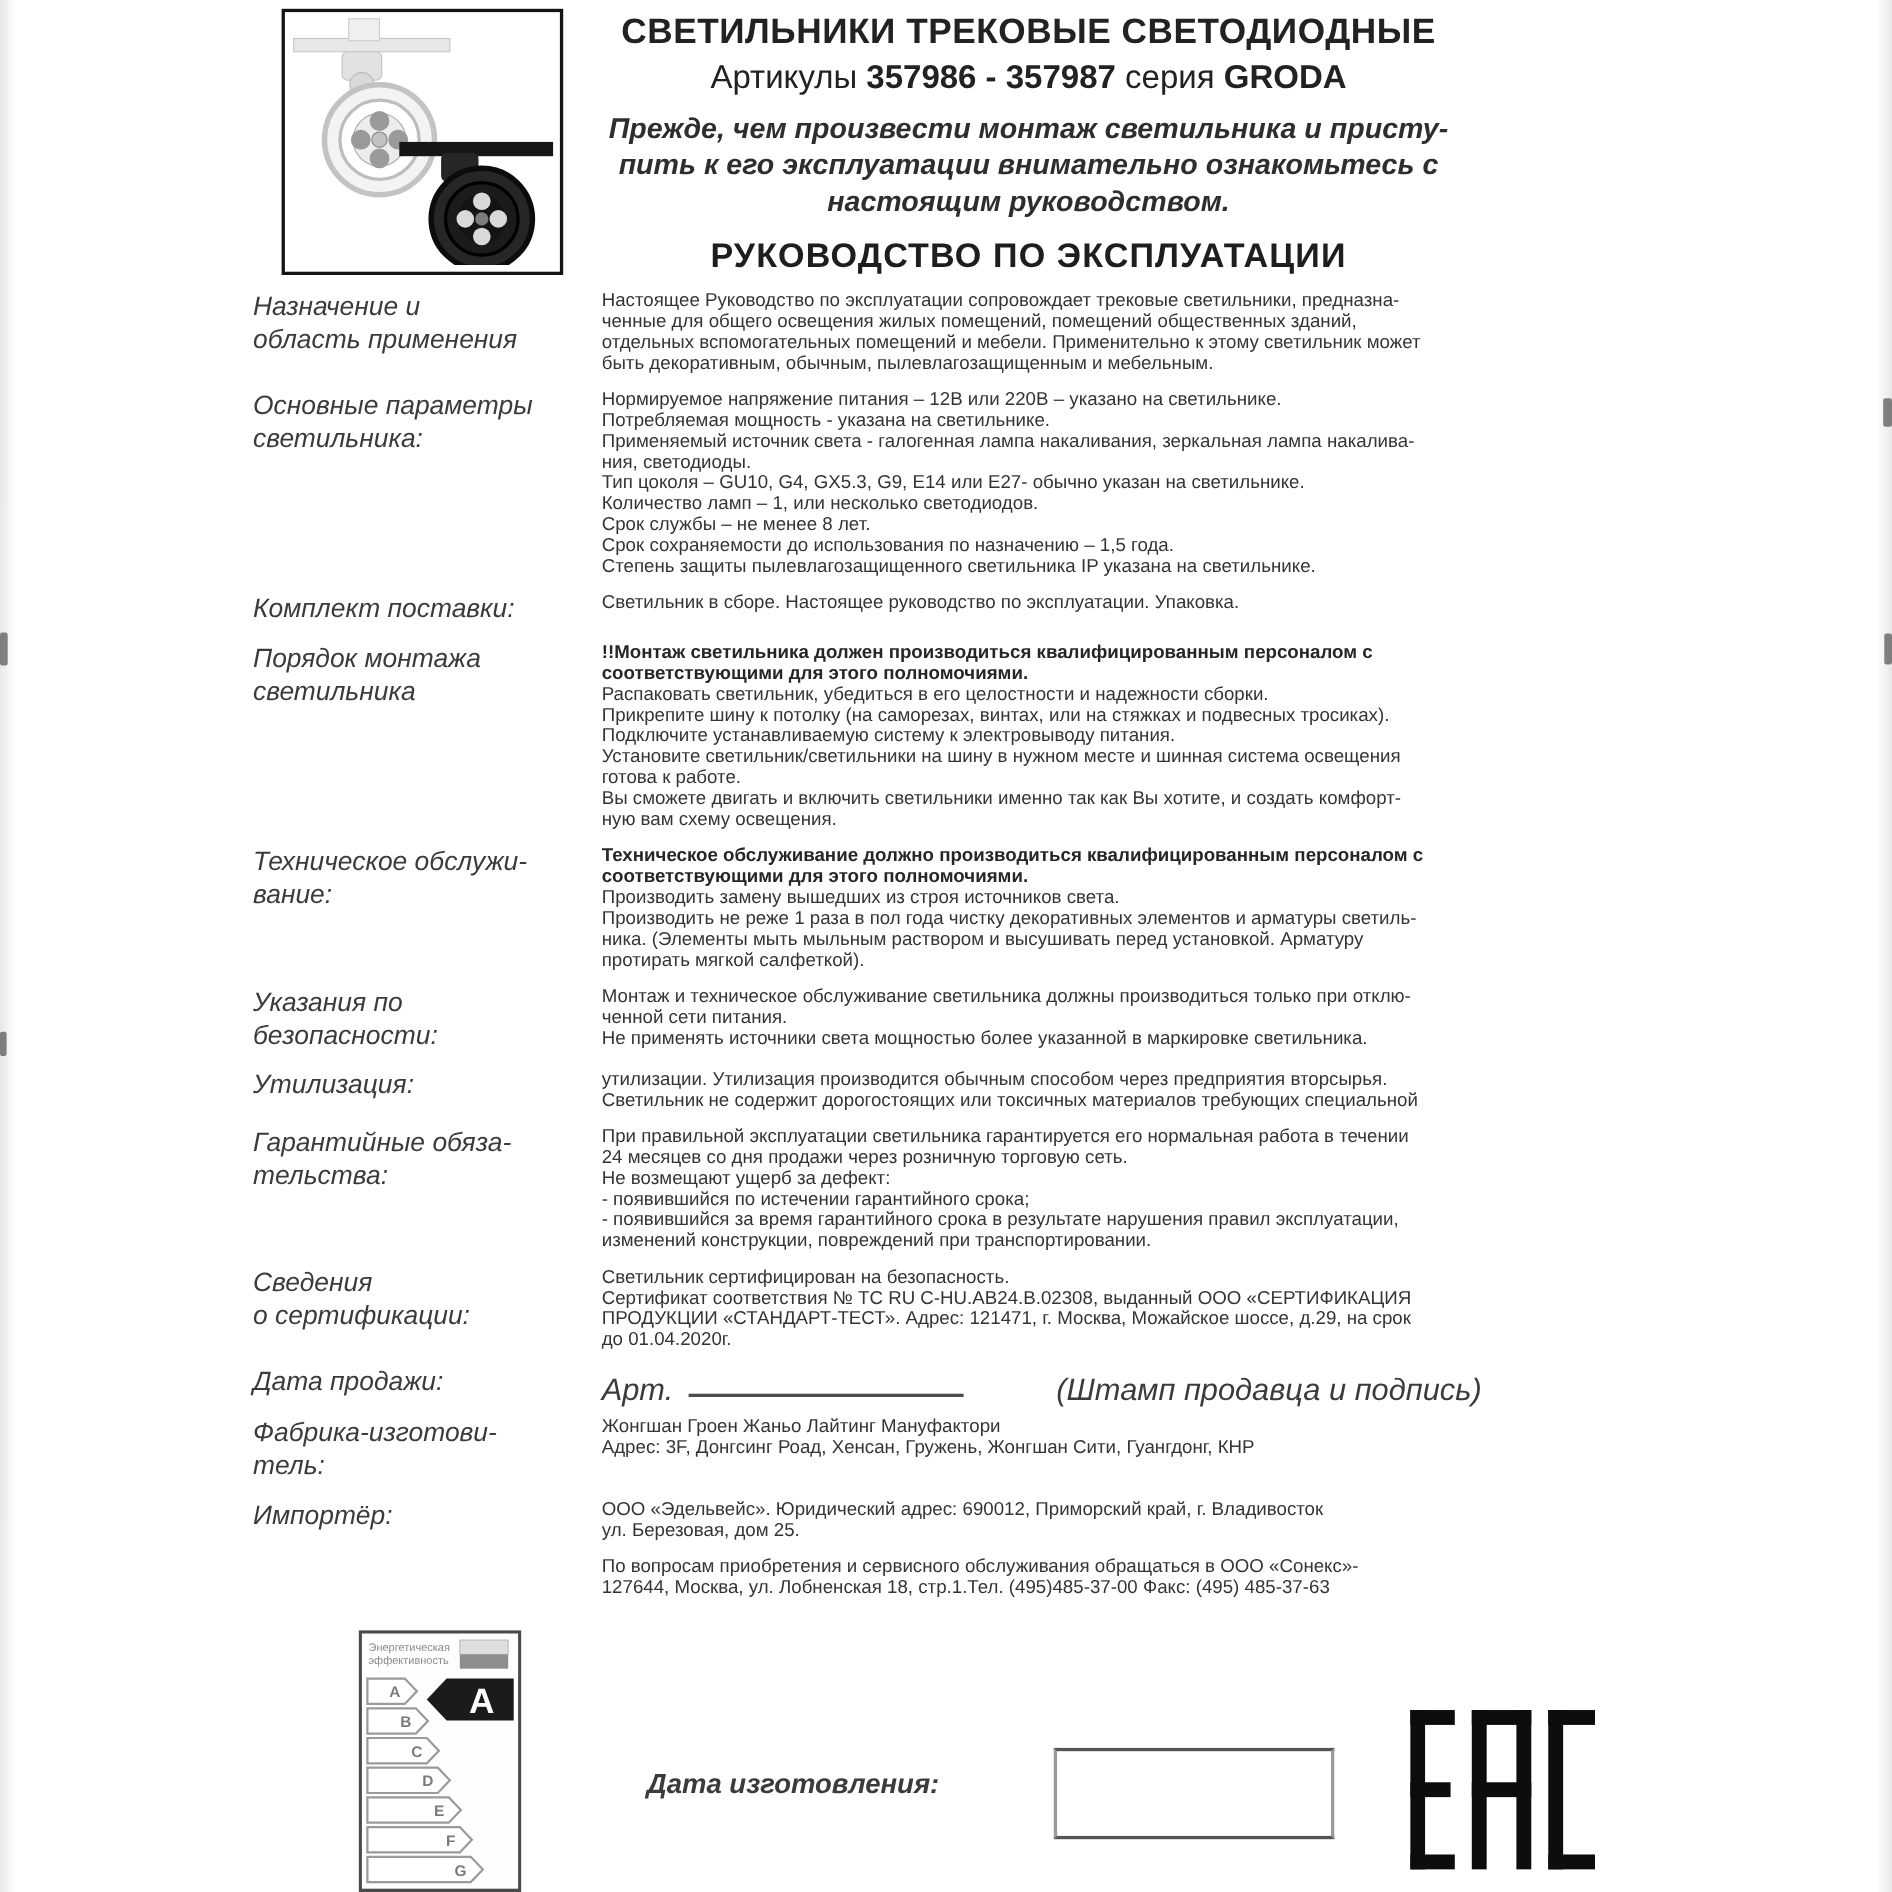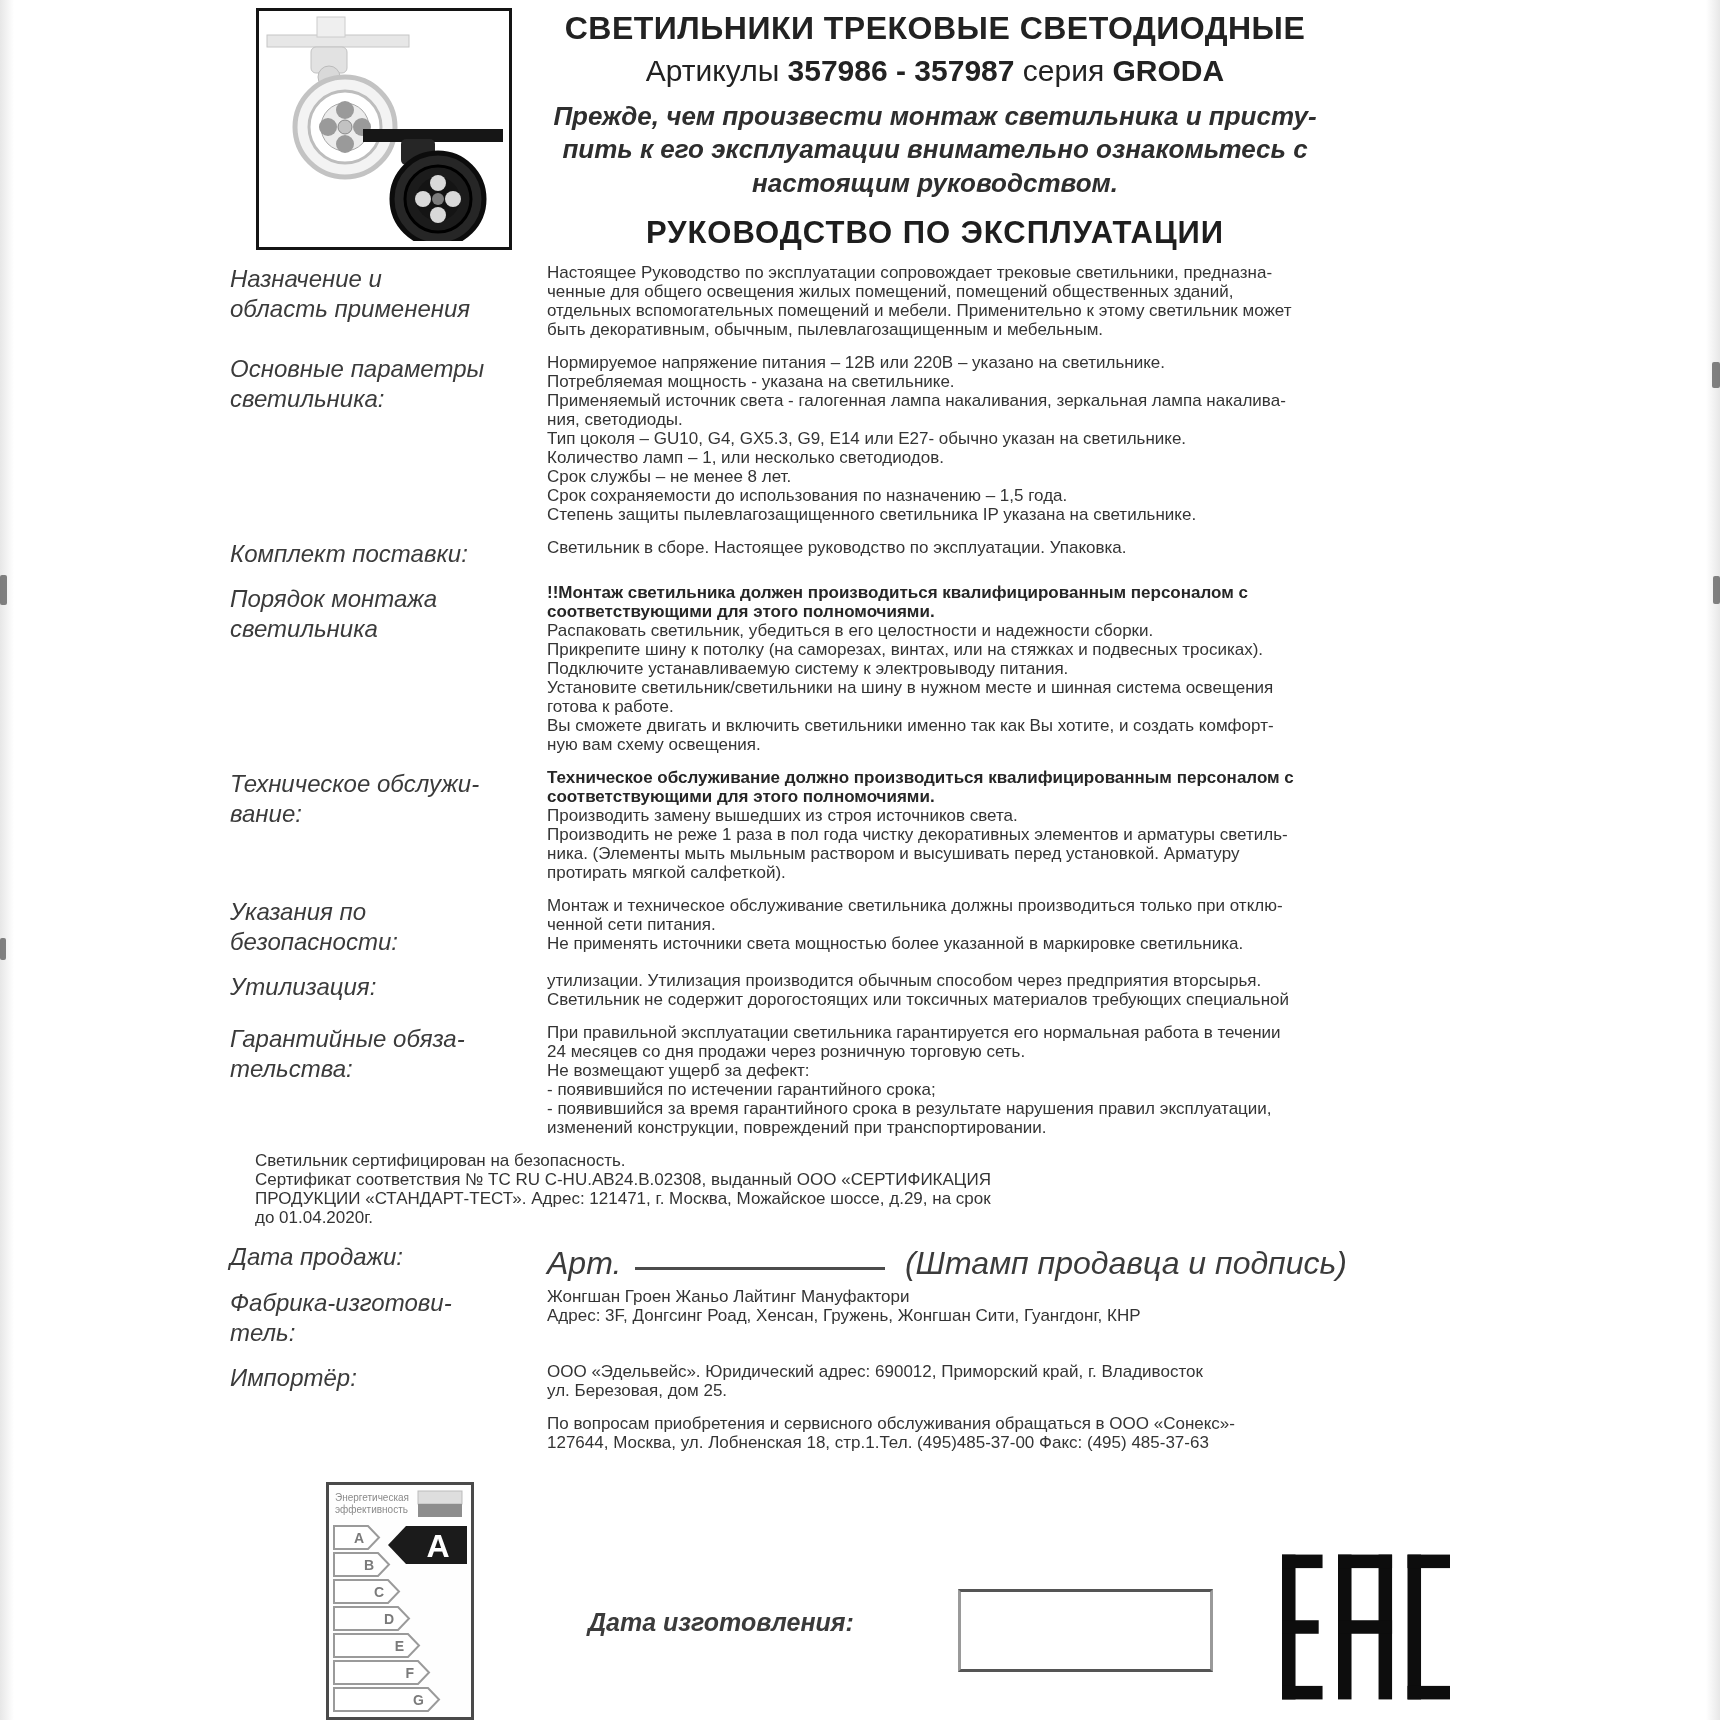--- a/index.html
+++ b/index.html
@@ -29,21 +29,21 @@
   .h-manual{margin-top:15px;font-size:31px;font-weight:bold;letter-spacing:1px;color:#1e1e1e;text-align:center;}
 
   .sections{margin-top:12px;}
   .section-row{display:flex;margin-bottom:14px;}
   .section-label{flex:0 0 292px;width:292px;text-align:left;font-style:italic;
     font-size:24px;line-height:1.25;color:#3b3b3b;padding-top:1px;}
   .section-body{margin-left:25px;width:800px;font-size:17px;line-height:19px;color:#343434;}
   .section-body p{margin:0;}
   .section-body p.b{font-weight:bold;color:#262626;}
 
-  .sale-row{display:flex;align-items:flex-end;font-style:italic;font-size:32px;
+  .sale-row{display:flex;align-items:flex-end;font-style:italic;font-size:28px;
     color:#3b3b3b;height:32px;}
   .art-line{width:250px;border-bottom:3px solid #4c4c4c;margin:0 0 3px 14px;}
   .stamp{margin-left:auto;}
 
   .energy-label{position:absolute;left:326px;top:1482px;width:120px;height:238px;}
   .mfg-date{position:absolute;left:588px;top:1608px;font-style:italic;font-size:25px;
     color:#3b3b3b;font-weight:bold;}
   .mfg-box{position:absolute;left:958px;top:1589px;width:249px;height:77px;
     background:#fff;border:3px solid #9a9a9a;border-top-color:#555;border-bottom-color:#555;}
   .eac{position:absolute;left:1282px;top:1552px;}
@@ -206,20 +206,24 @@
           <div class="section-body">
             <p>При правильной эксплуатации светильника гарантируется его нормальная работа в течении</p>
             <p>24 месяцев со дня продажи через розничную торговую сеть.</p>
             <p>Не возмещают ущерб за дефект:</p>
             <p>- появившийся по истечении гарантийного срока;</p>
             <p>- появившийся за время гарантийного срока в результате нарушения правил эксплуатации,</p>
             <p>изменений конструкции, повреждений при транспортировании.</p>
           </div>
         </div>
         <div class="section-row">
+          <div class="section-label">
+            <div>Сведения</div>
+            <div>о сертификации:</div>
+          </div>
           <div class="section-body">
             <p>Светильник сертифицирован на безопасность.</p>
             <p>Сертификат соответствия № ТС RU C-HU.АВ24.В.02308, выданный ООО «СЕРТИФИКАЦИЯ</p>
             <p>ПРОДУКЦИИ «СТАНДАРТ-ТЕСТ». Адрес: 121471, г. Москва, Можайское шоссе, д.29, на срок</p>
             <p>до 01.04.2020г.</p>
           </div>
         </div>
         <div class="section-row">
           <div class="section-label">
             <div>Дата продажи:</div>

